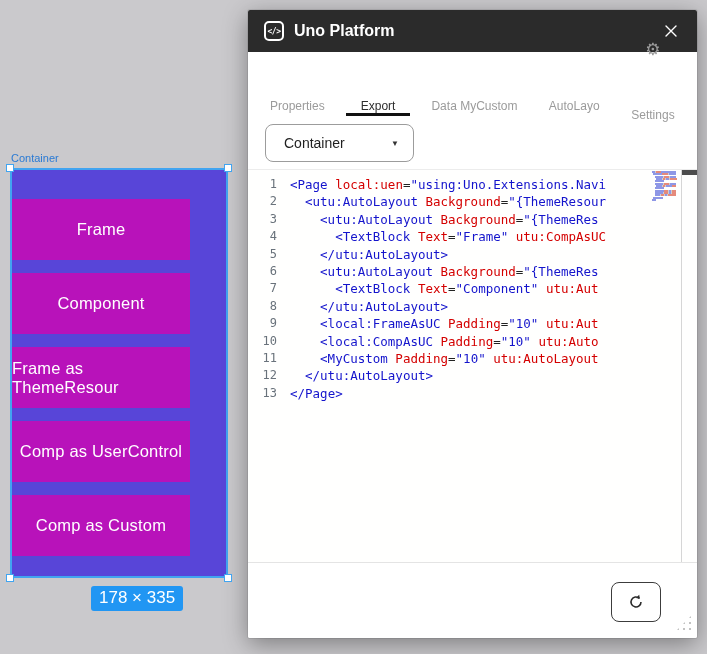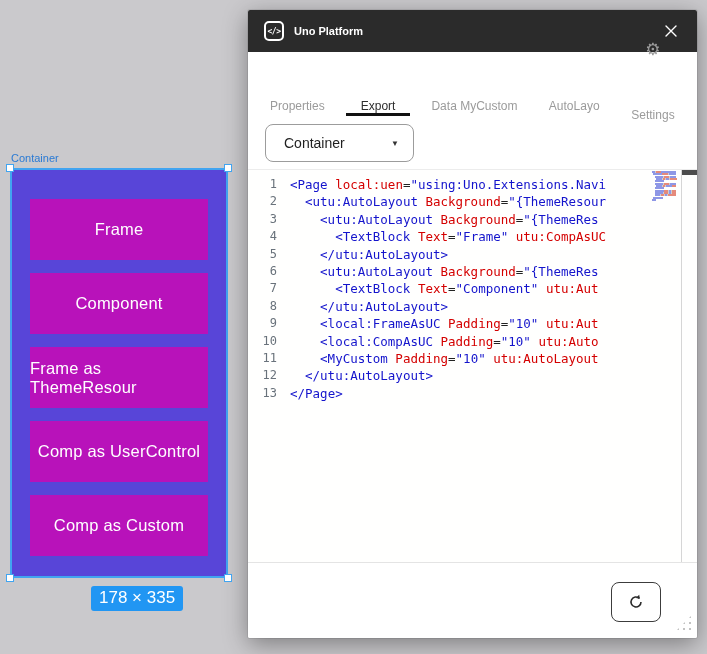--- a/index.html
+++ b/index.html
@@ -9,21 +9,21 @@
     background:#cac9cc;
     position:relative;
     overflow:hidden;
   }
   
   #canvas { position:absolute; inset:0; }
   .sel-label { position:absolute; left:11px; top:152px; font-size:11px; color:#2a7ad4; }
   .container-rect {
     position:absolute; left:10px; top:168px; width:218px; height:410px;
     background:#5845d8; border:2px solid #41a4f0;
-    display:flex; flex-direction:column; align-items:center;
+    display:flex; flex-direction:column; align-items:flex-start;
     padding-top:29px; gap:13px;
   }
   .canvas-btn {
     width:178px; height:61px; background:#b812ba; color:#fff;
     display:flex; align-items:center; justify-content:center;
     font-size:16.5px; letter-spacing:.2px; flex:0 0 auto;
   }
   .handle {
     position:absolute; width:8px; height:8px; background:#fff;
     border:1px solid #41a4f0; z-index:3;
@@ -44,21 +44,21 @@
   .titlebar {
     height:42px; background:#2b2b2b; display:flex; align-items:center;
     padding:0 16px; color:#fff;
   }
   .logo {
     width:20px; height:20px; border:2px solid #fff; border-radius:5px;
     display:flex; align-items:center; justify-content:center;
     font-size:8px; font-weight:bold; letter-spacing:-0.5px; margin-right:10px;
     font-family:"DejaVu Sans Mono", monospace;
   }
-  .win-title { font-size:11px; font-weight:bold; }
+  .win-title { font-size:16px; font-weight:bold; }
   .close-btn { margin-left:auto; width:20px; height:20px; display:flex; align-items:center; justify-content:center; cursor:pointer; }
   
   .tabs {
     height:64px; display:flex; justify-content:space-between;
     padding:0 16px; background:#fff;
   }
   .tab {
     position:relative; display:flex; flex-direction:column; align-items:center;
     justify-content:center; gap:5px; padding:6px 6px 12px; cursor:pointer;
     color:#9b9b9b; min-width:56px;

